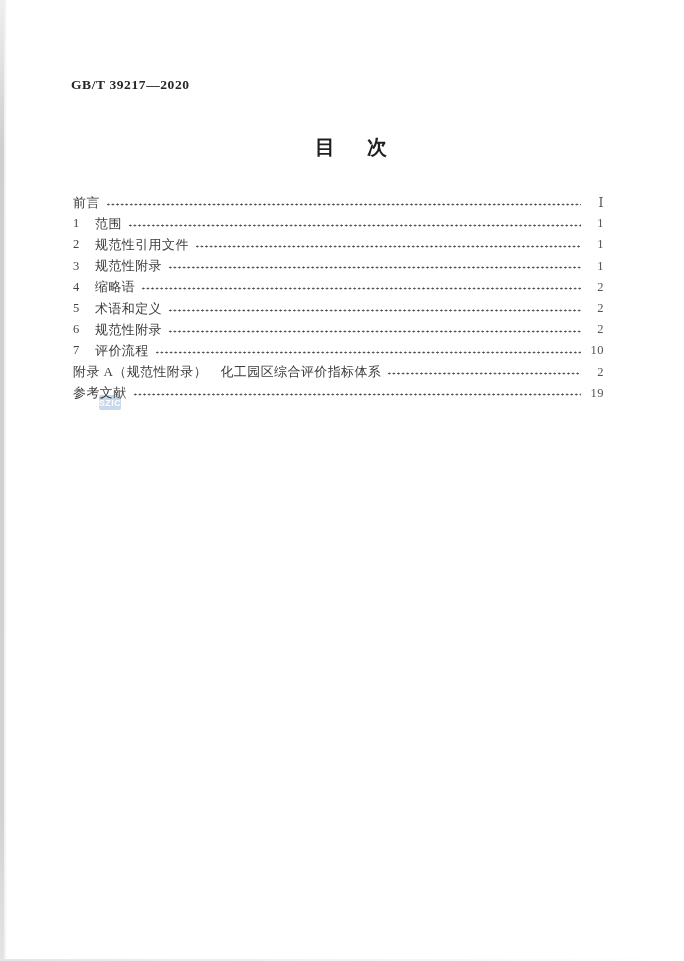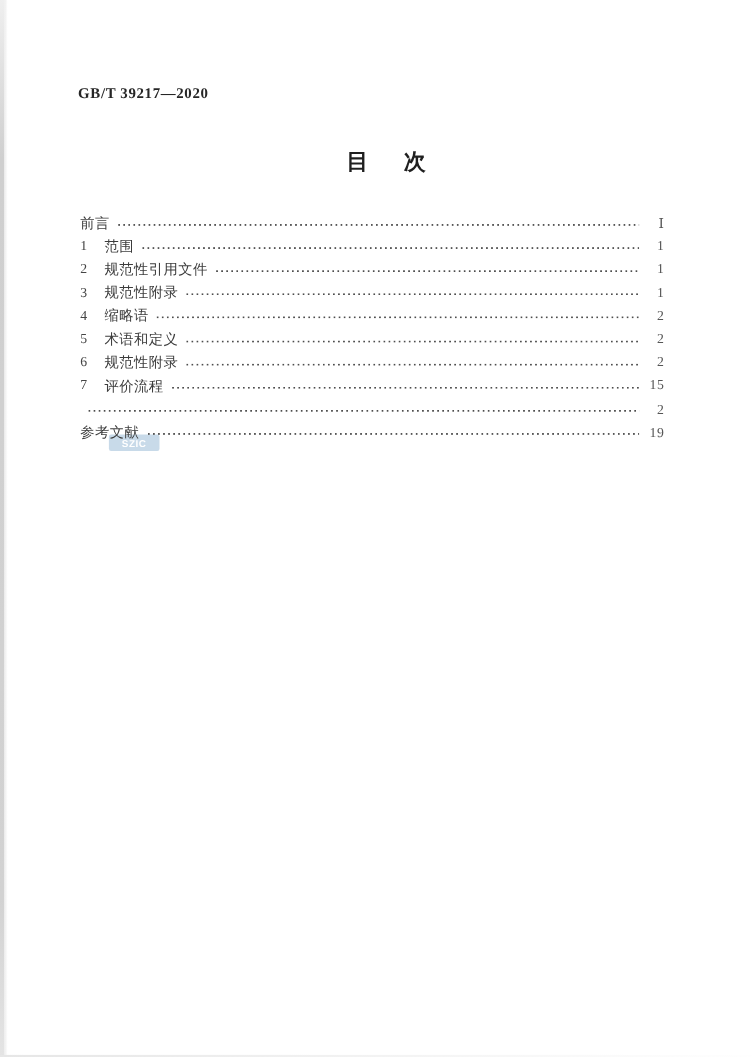--- a/index.html
+++ b/index.html
@@ -96,21 +96,21 @@
     flex: 0 0 auto;
     min-width: 16px;
     text-align: right;
     font-size: 12.5px;
     color: #555555;
     letter-spacing: 0.5px;
   }
   .watermark-badge {
     position: absolute;
     left: 99px; top: 395px;
-    width: 46px; height: 15px;
+    width: 22px; height: 15px;
     background: #9cbcd8;
     opacity: 0.55;
     border-radius: 2px;
     z-index: 0;
     display: flex;
     align-items: center;
     justify-content: center;
     font-family: "Liberation Sans", sans-serif;
     font-size: 9px;
     font-weight: 700;
@@ -173,24 +173,25 @@
       <div class="toc-row">
       <span class="toc-num">6</span>
       <span class="toc-label">规范性附录</span>
       <span class="toc-leader"></span>
       <span class="toc-page">2</span>
     </div>
       <div class="toc-row">
       <span class="toc-num">7</span>
       <span class="toc-label">评价流程</span>
       <span class="toc-leader"></span>
-      <span class="toc-page">15</span>
-    </div>
-      <div class="toc-row">
-
+      <span class="toc-page">10</span>
+    </div>
+      <div class="toc-row">
+
+      <span class="toc-label">附录 A（规范性附录）　化工园区综合评价指标体系</span>
       <span class="toc-leader"></span>
       <span class="toc-page">2</span>
     </div>
       <div class="toc-row">
 
       <span class="toc-label">参考文献</span>
       <span class="toc-leader"></span>
       <span class="toc-page">19</span>
     </div>
     </div>

